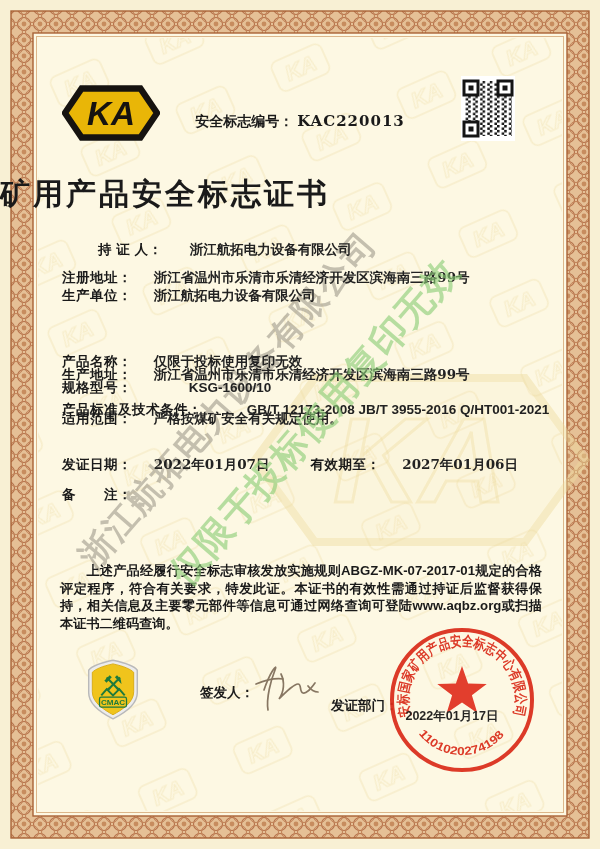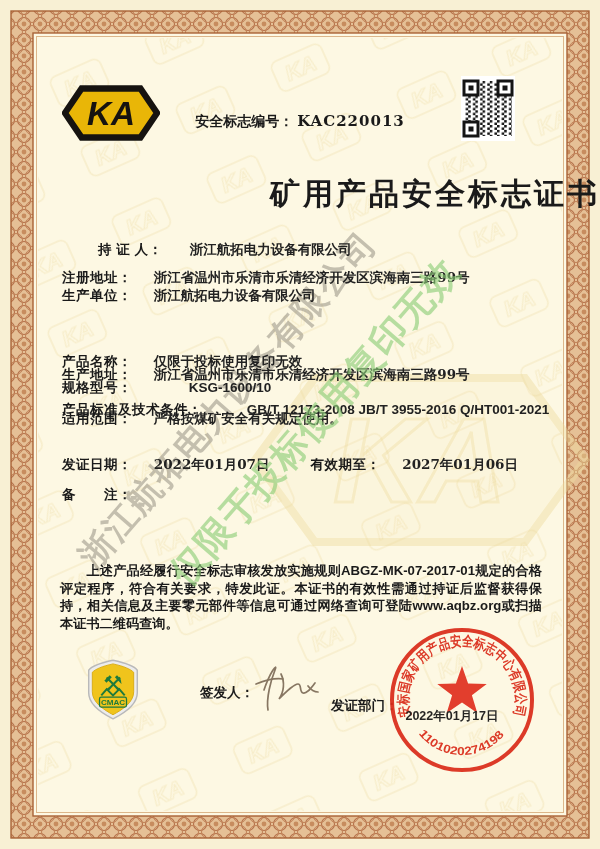--- a/index.html
+++ b/index.html
@@ -6,21 +6,21 @@
   body{width:600px;height:849px;overflow:hidden;background:#f7efd2;}
   .page{position:relative;width:600px;height:849px;font-family:"Liberation Sans",sans-serif;color:#1a1a1a;}
   .bg{position:absolute;left:0;top:0;z-index:0;}
   .wm{position:absolute;white-space:nowrap;font-family:"DejaVu Serif",serif;font-weight:700;pointer-events:none;}
   .wm-gray{left:228px;top:400px;font-size:34px;letter-spacing:2px;color:rgba(150,144,132,0.55);transform:translate(-50%,-50%) rotate(-49deg);z-index:1;}
   .wm-green{left:315px;top:422px;font-size:37px;letter-spacing:1px;color:rgba(138,205,118,0.62);transform:translate(-50%,-50%) rotate(-49deg);z-index:3;}
   .content{position:absolute;inset:0;z-index:2;}
   .abs{position:absolute;}
   .hdr-num{left:0;right:0;top:112px;text-align:center;font-size:14px;font-weight:700;}
   .hdr-num .num{font-family:"DejaVu Serif",serif;font-weight:600;font-size:15px;letter-spacing:1px;}
-  .title{left:0;right:0;top:174px;text-align:right;font-size:30px;font-weight:900;letter-spacing:3px;}
+  .title{left:0;right:0;top:174px;text-align:left;font-size:30px;font-weight:900;letter-spacing:3px;}
   .row{left:62px;font-size:13.5px;white-space:nowrap;}
   .lbl{display:inline-block;font-weight:700;letter-spacing:0.5px;}
   .w88{width:88px;}
   .val{font-family:"DejaVu Serif",serif;font-weight:700;color:#222;}
   .val-en{font-family:"Liberation Sans",sans-serif;font-weight:700;letter-spacing:0px;padding-left:35px;}
   .iw{display:inline-block;width:153px;}
   .stmt{left:60px;top:562px;width:482px;font-size:13.2px;line-height:17.6px;font-family:Liberation Sans, sans-serif;font-weight:700;text-align:justify;text-indent:2em;white-space:normal;}
   .ftr-lbl{font-size:13.5px;font-weight:700;}
   .stamp{z-index:4;}
   svg text{user-select:none;}

